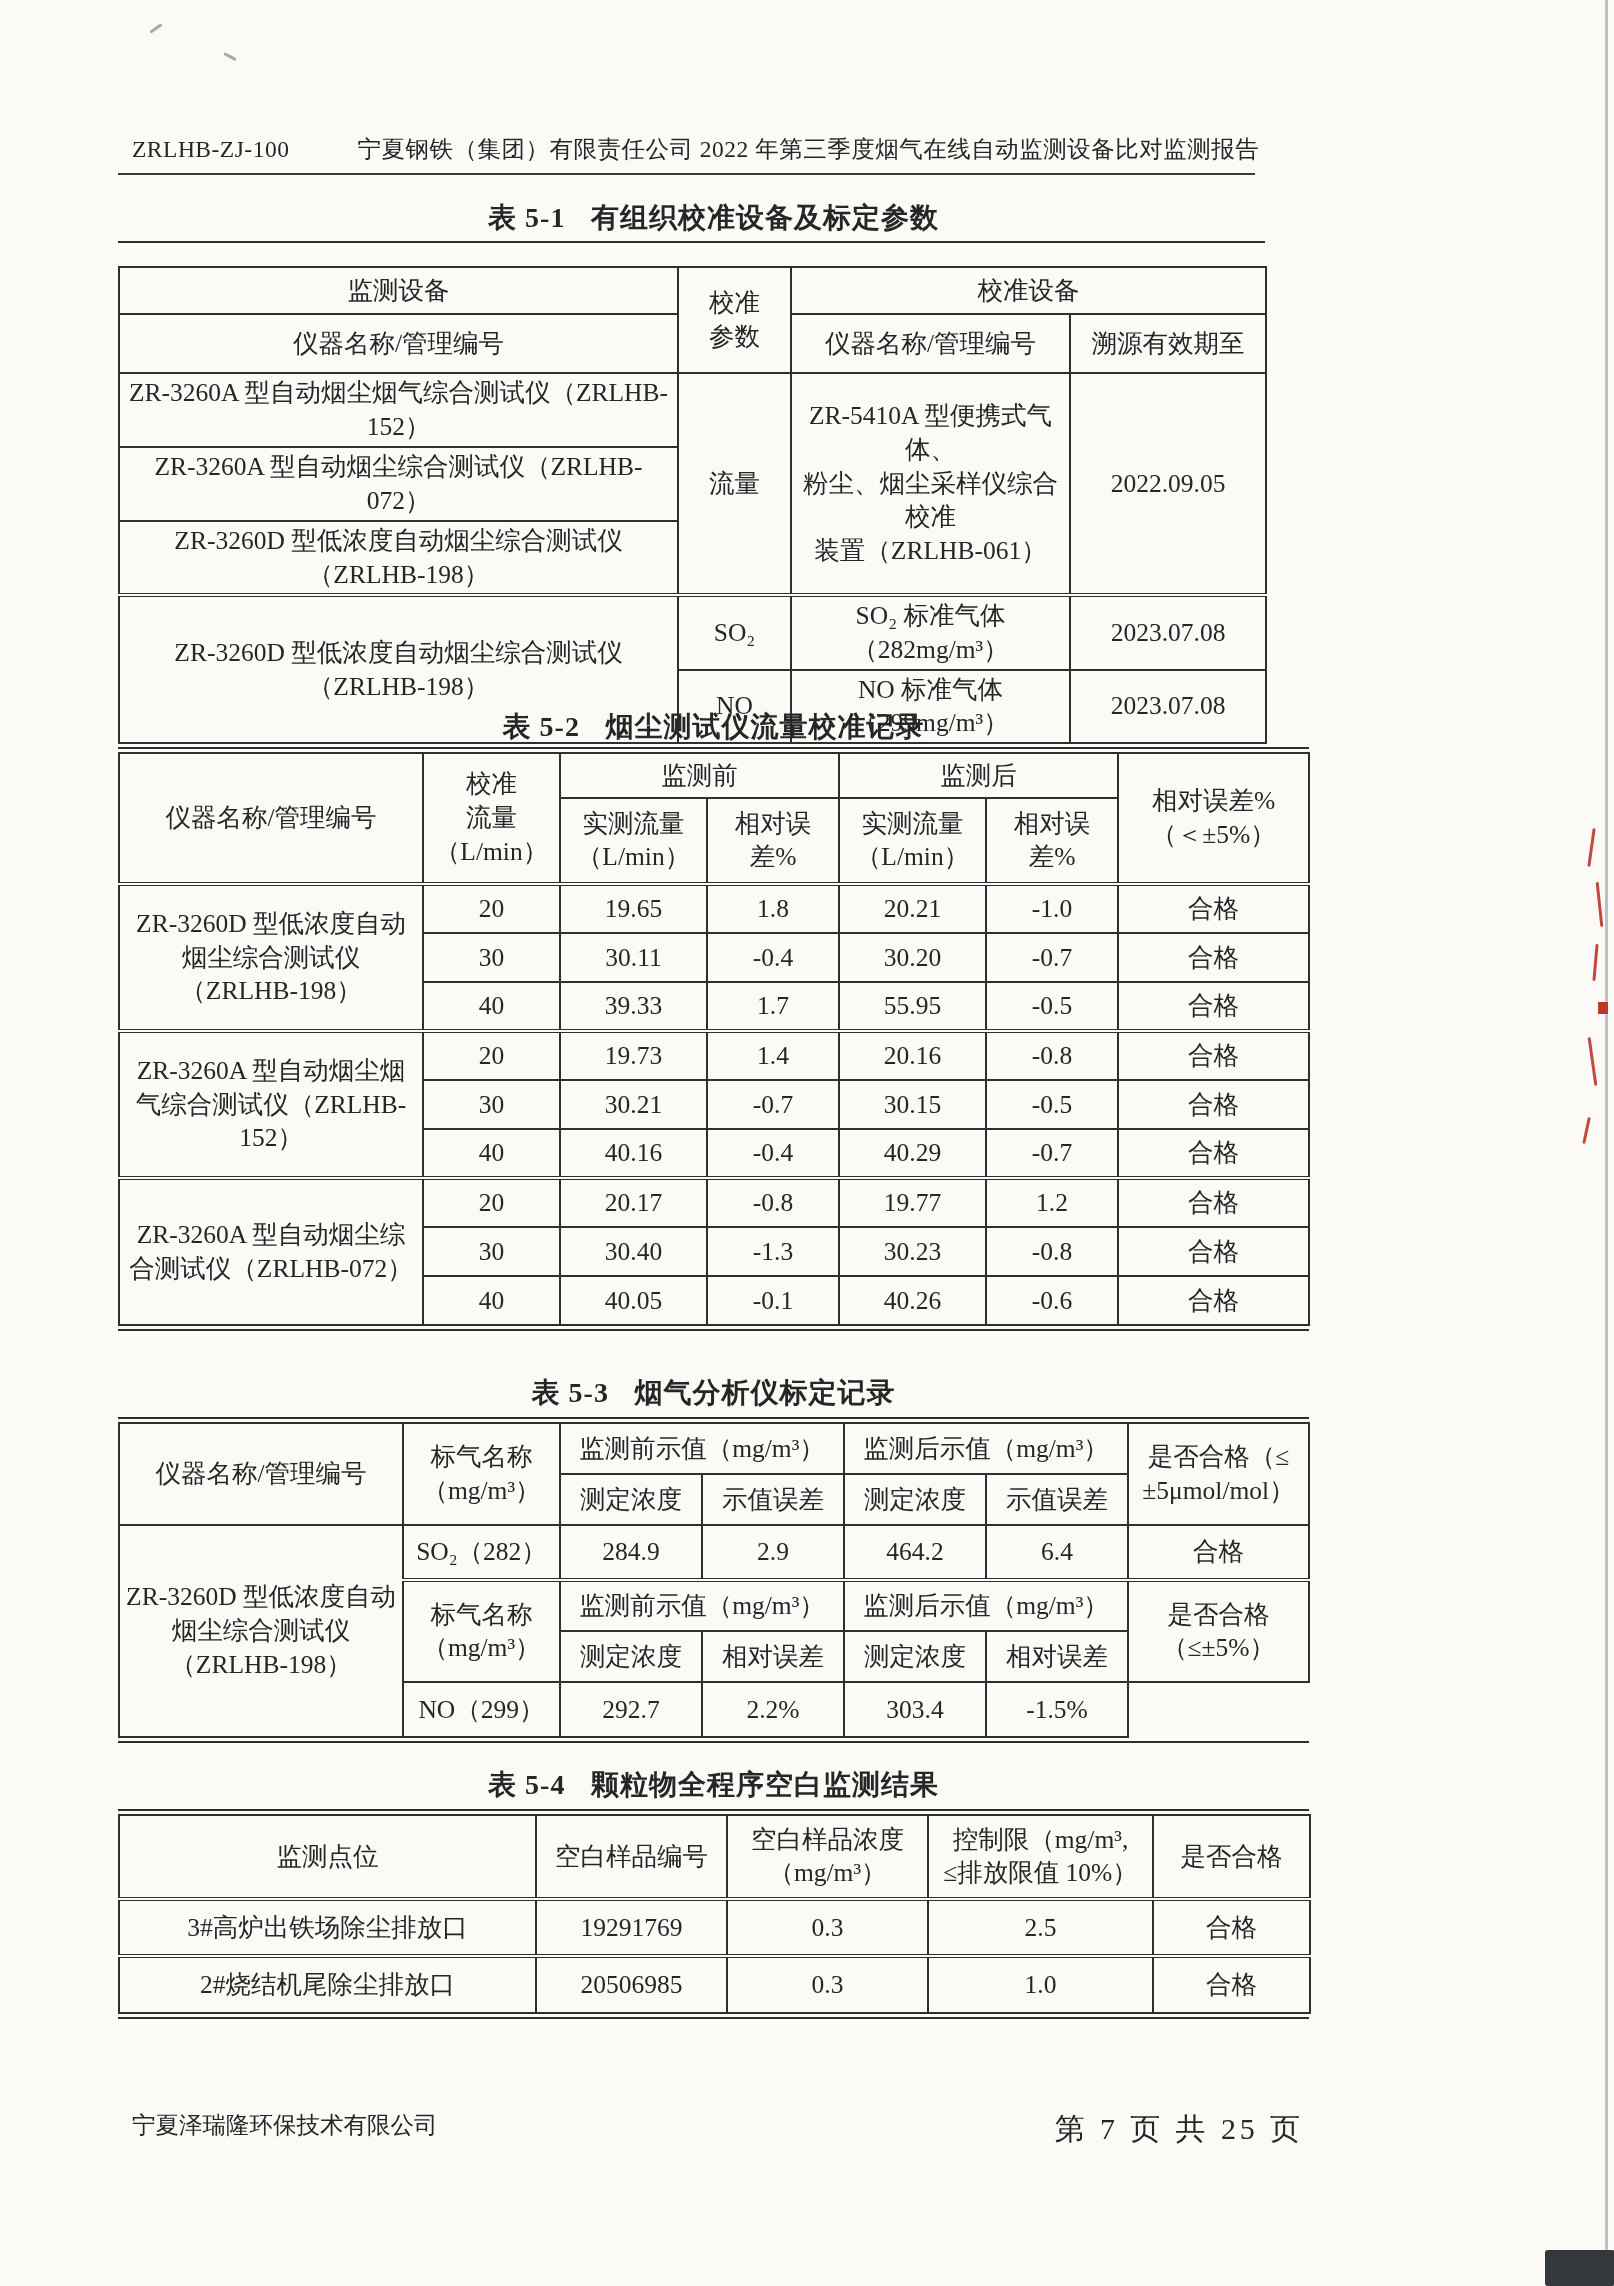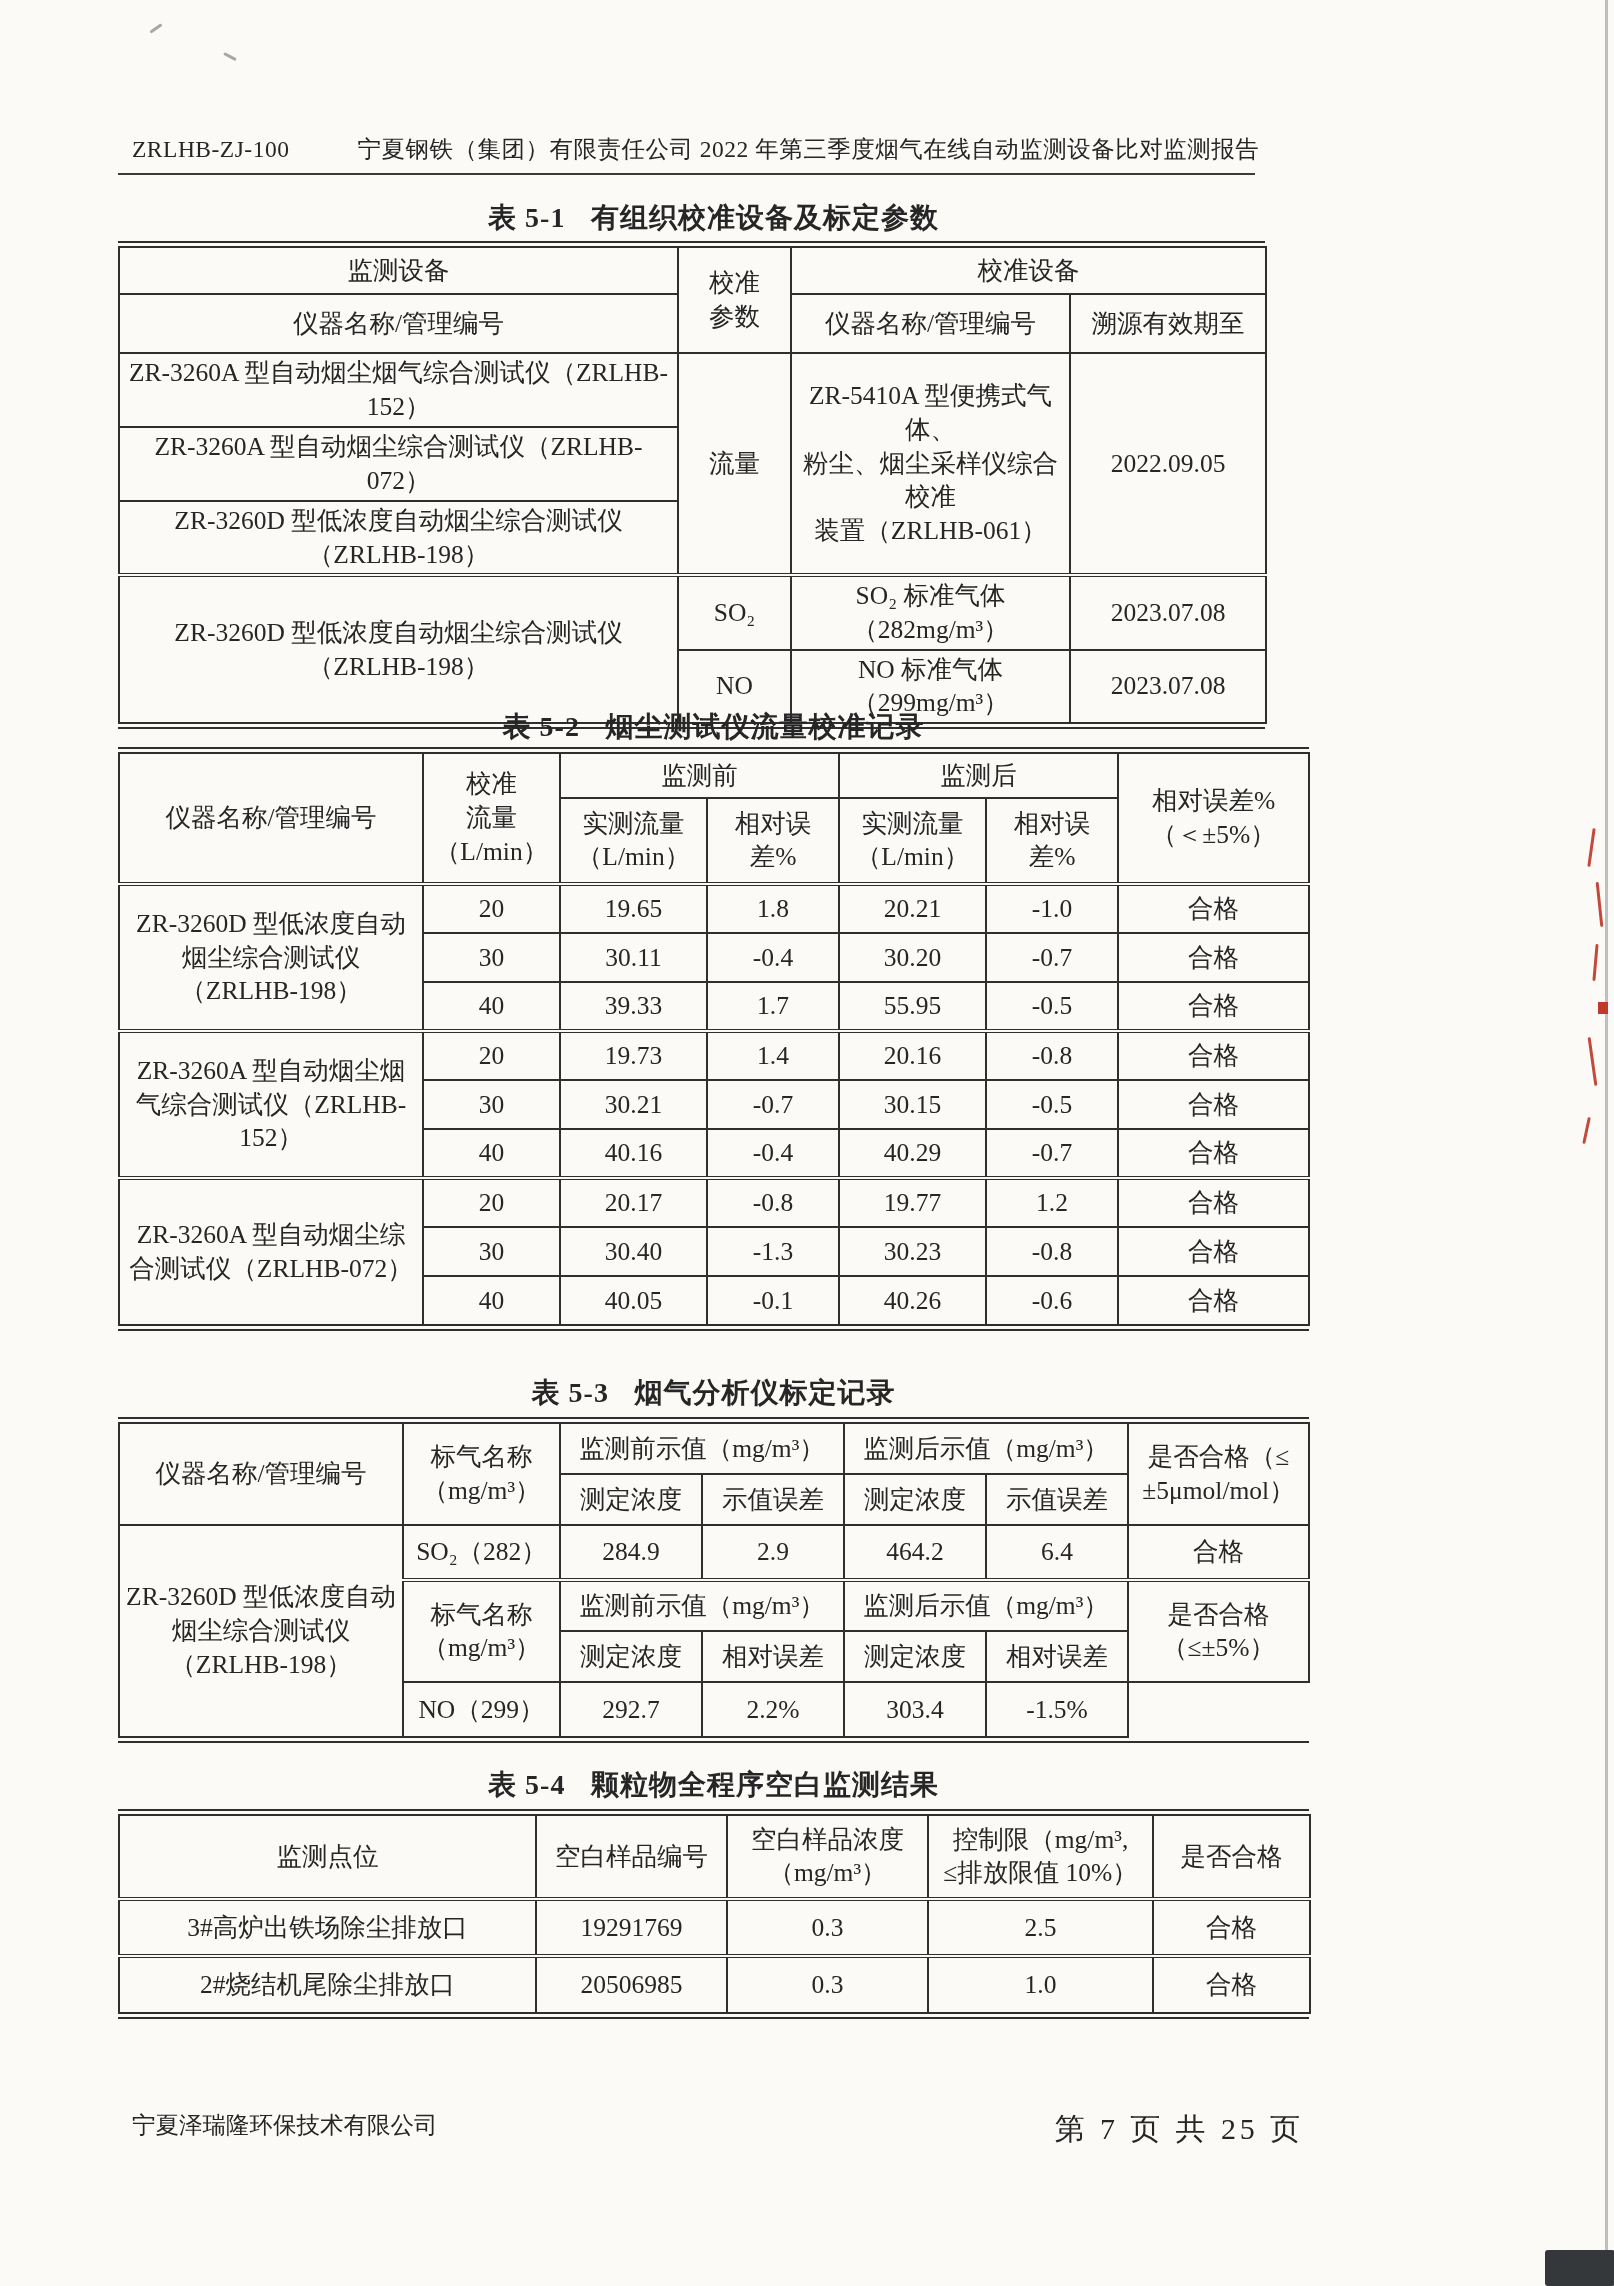--- a/index.html
+++ b/index.html
@@ -60,21 +60,21 @@
 
   <div class="doc-header">
     <span class="code">ZRLHB-ZJ-100</span><span>宁夏钢铁（集团）有限责任公司 2022 年第三季度烟气在线自动监测设备比对监测报告</span>
   </div>
   <div class="header-rule"></div>
 
   <div class="tbl-title" style="top:199px;">
     <span class="no">表 5-1</span><span>有组织校准设备及标定参数</span>
   </div>
   <div class="twrap" style="top:241px; width:1147px;">
-    <table style="width:1147px;">
+    <table style="width:1147px;margin-top:20px;">
       <colgroup>
           <col style="width:559px">
           <col style="width:113px">
           <col style="width:279px">
           <col style="width:196px">
         </colgroup>
       <tbody>
           <tr class="h48">
         <td>监测设备</td>
         <td rowspan="2" class="vs">

